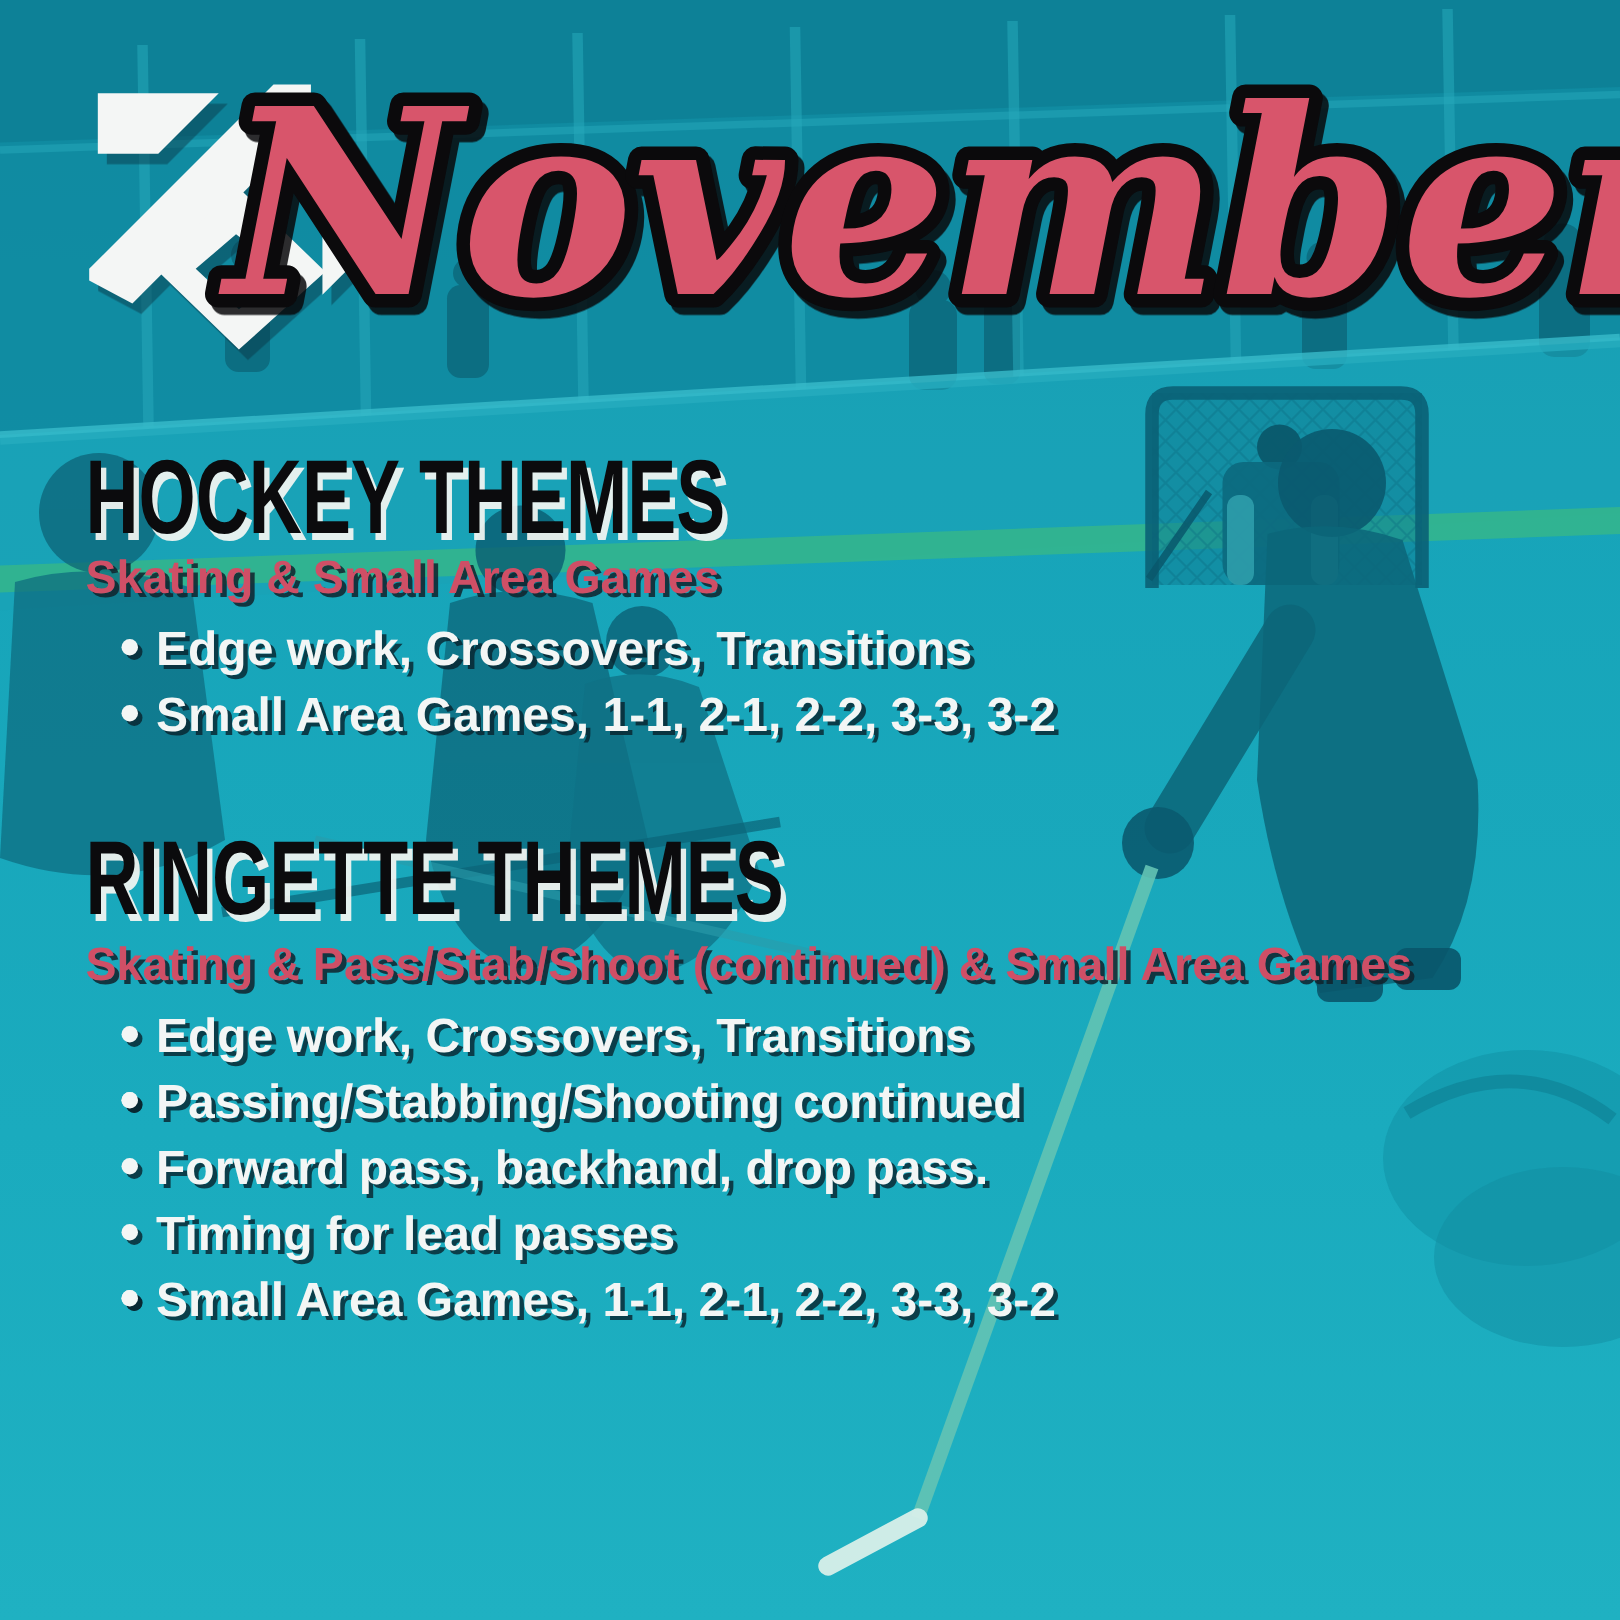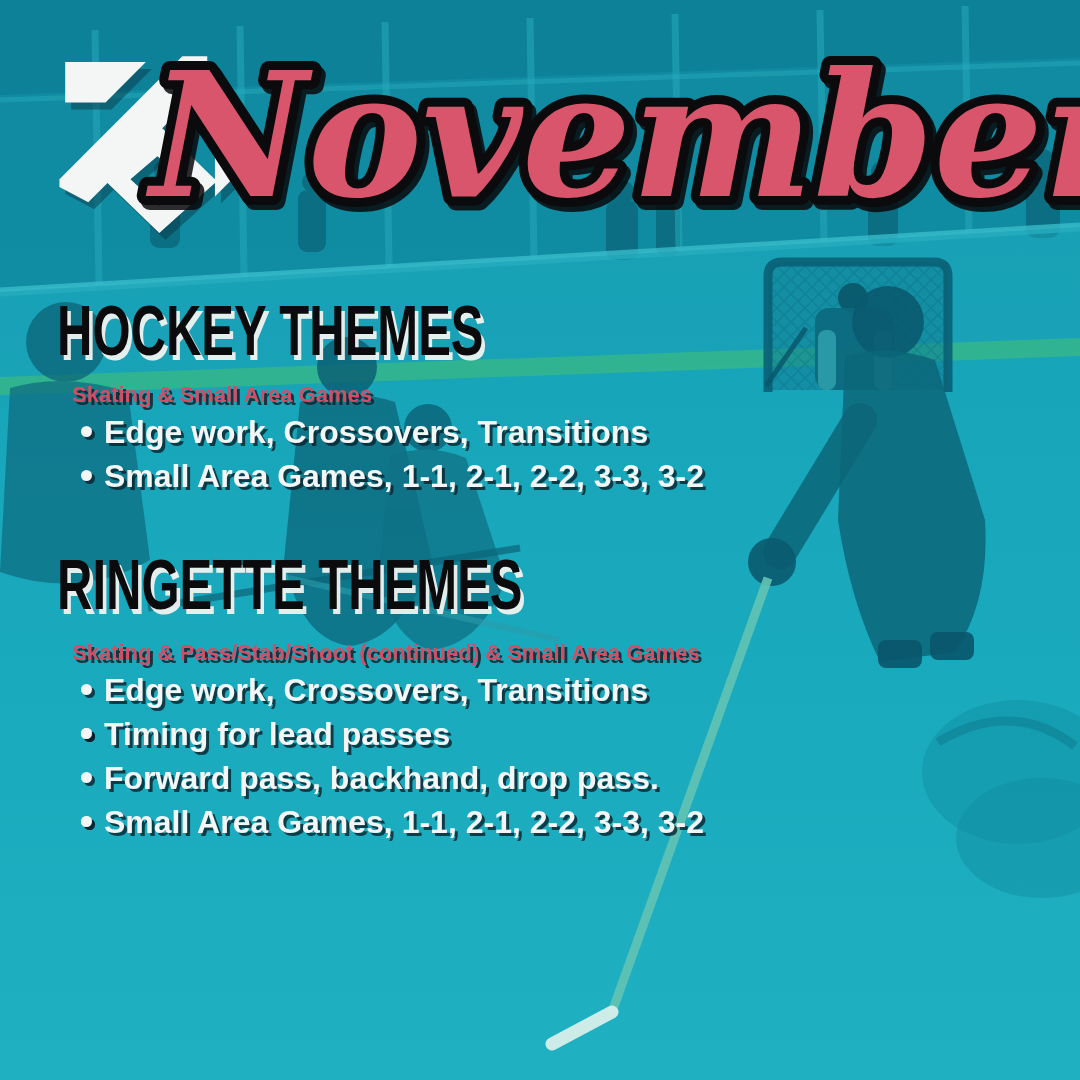--- a/index.html
+++ b/index.html
@@ -24,22 +24,22 @@
   }
 
   .sec-heading {
     position:absolute; left:57px; margin:0;
     color:#0b0b0d; font-weight:800; font-size:70px; line-height:1;
     letter-spacing:0; white-space:nowrap;
     transform:scaleX(.70); transform-origin:left top;
     text-shadow:5px 5px 0 rgba(245,246,242,.92);
   }
   .sec-sub {
-    position:absolute; left:57px; margin:15px;
-    color:#cf4f66; font-weight:bold; font-size:22px; line-height:1.1;
+    position:absolute; left:57px; margin:0;
+    color:#cf4f66; font-weight:bold; font-size:31px; line-height:1.1;
     white-space:nowrap;
     text-shadow:3px 3px 0 rgba(16,34,44,.85);
   }
   .bullet-list {
     position:absolute; left:57px; margin:0; padding:0; list-style:none;
   }
   .bullet-list li {
     position:relative; padding-left:47px;
     color:#f3f6f5; font-weight:bold; font-size:32px; line-height:44px;
     text-shadow:3px 3px 0 rgba(8,34,44,.8);
@@ -200,34 +200,35 @@
         <span class="bullet-dot"></span>
         <span>Edge work, Crossovers, Transitions</span>
       </li>
 
       <li>
         <span class="bullet-dot"></span>
       </li>
 
       <li>
         <span class="bullet-dot"></span>
+        <span>Passing/Stabbing/Shooting continued</span>
+      </li>
+
+      <li>
+        <span class="bullet-dot"></span>
+        <span>Forward pass, backhand, drop pass.</span>
       </li>
 
       <li>
         <span class="bullet-dot"></span>
         <span>Timing for lead passes</span>
       </li>
 
       <li>
         <span class="bullet-dot"></span>
-        <span>Forward pass, backhand, drop pass.</span>
-      </li>
-
-      <li>
-        <span class="bullet-dot"></span>
       </li>
 
       <li>
         <span class="bullet-dot"></span>
         <span>Small Area Games, 1-1, 2-1, 2-2, 3-3, 3-2</span>
       </li>
     </ul>
 
 </div>
 

